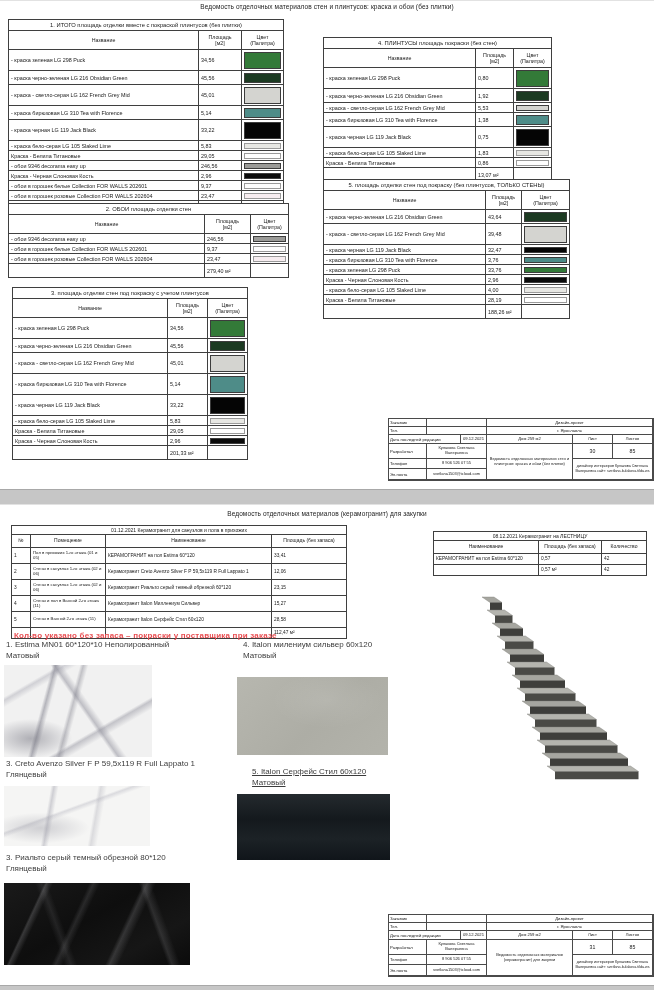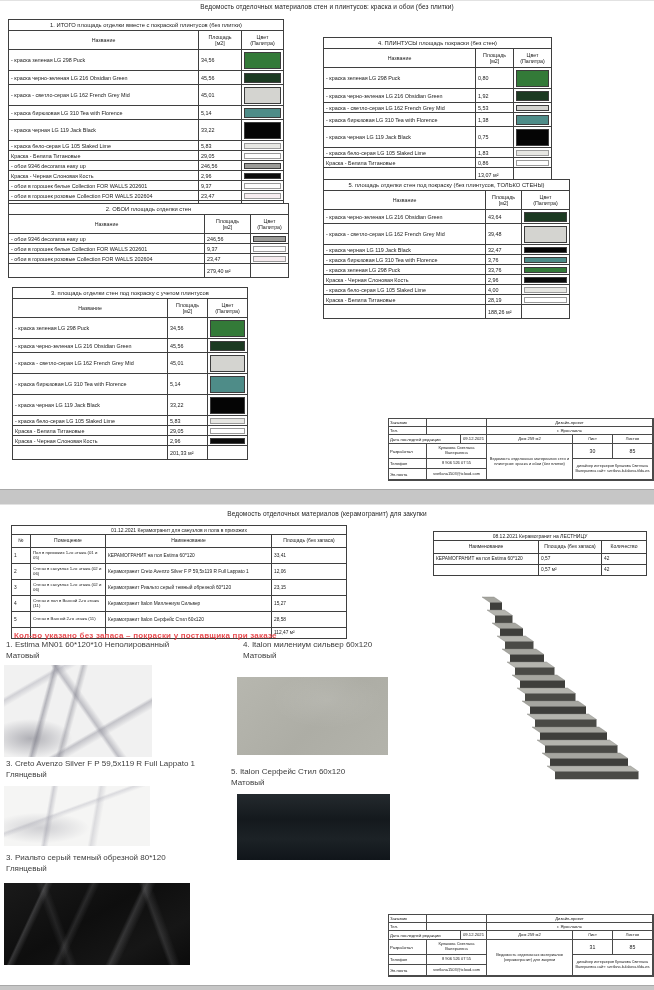--- a/index.html
+++ b/index.html
@@ -526,21 +526,21 @@
       <div>Глянцевый</div>
     </div>
     <div class="sample-image tex-marble-dark" style="left:4px;top:378px;width:186px;height:82px;"></div>
 
     <div class="sample-label" style="left:243px;top:134px;">
       <div>4. Italon милениум сильвер 60x120</div>
       <div>Матовый</div>
     </div>
     <div class="sample-image tex-concrete" style="left:237px;top:172px;width:151px;height:78px;"></div>
 
-    <div class="sample-label" style="left:231px;top:261px;">
+    <div class="sample-label" style="left:252px;top:261px;text-decoration:underline;">
       <div>5. Italon Серфейс Стил 60x120</div>
       <div>Матовый</div>
     </div>
     <div class="sample-image tex-steel" style="left:237px;top:289px;width:153px;height:66px;"></div>
 
     <div class="stairs-wrap" id="stairs" style="left:470px;top:88px;width:180px;height:215px;"><svg viewBox="0 0 180 215" width="180" height="215">
           <polygon points="12,4 24,4 32,9.5 20,9.5" fill="#a6a6a0" stroke="#7d7d79" stroke-width="0.4"></polygon>
           <polygon points="20,9.5 32,9.5 32,17.2 20,17.2" fill="#3e3e3b"></polygon>
           <polygon points="17,17 34.5,17 42.5,22.5 25,22.5" fill="#b4b4ae" stroke="#7d7d79" stroke-width="0.4"></polygon>
           <polygon points="25,22.5 42.5,22.5 42.5,30.2 25,30.2" fill="#4a4a46"></polygon>

